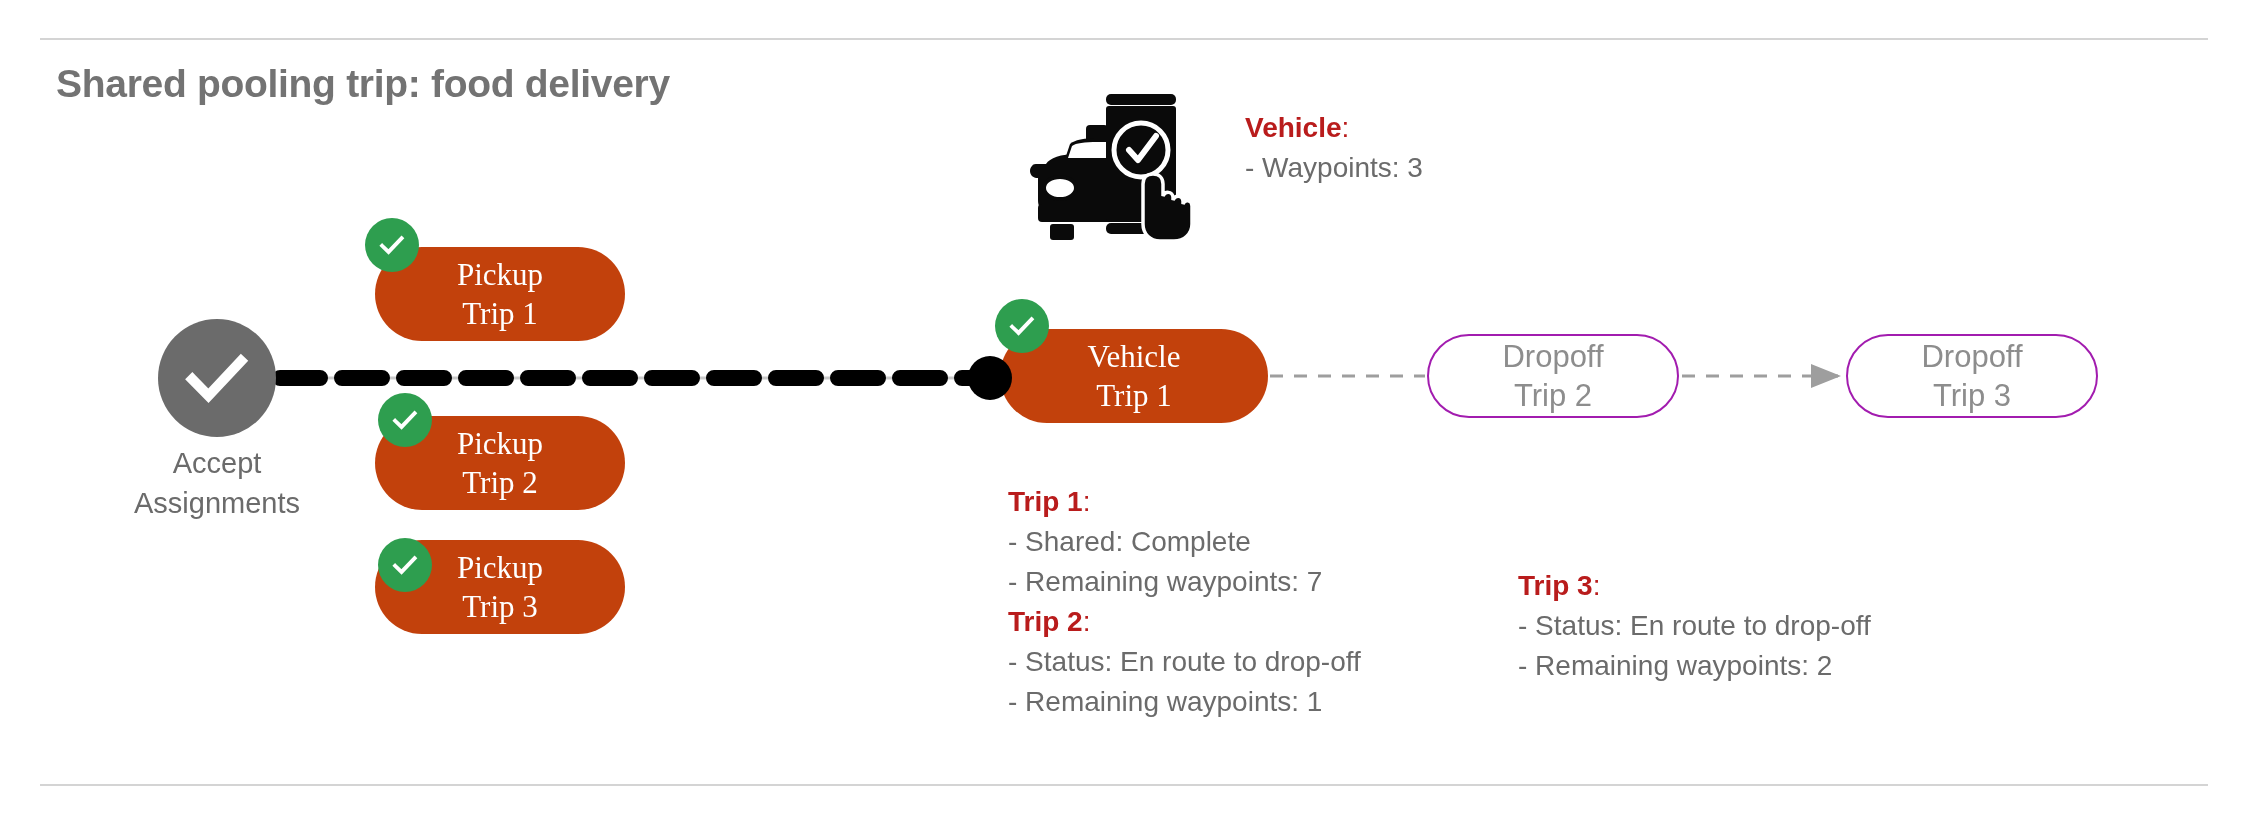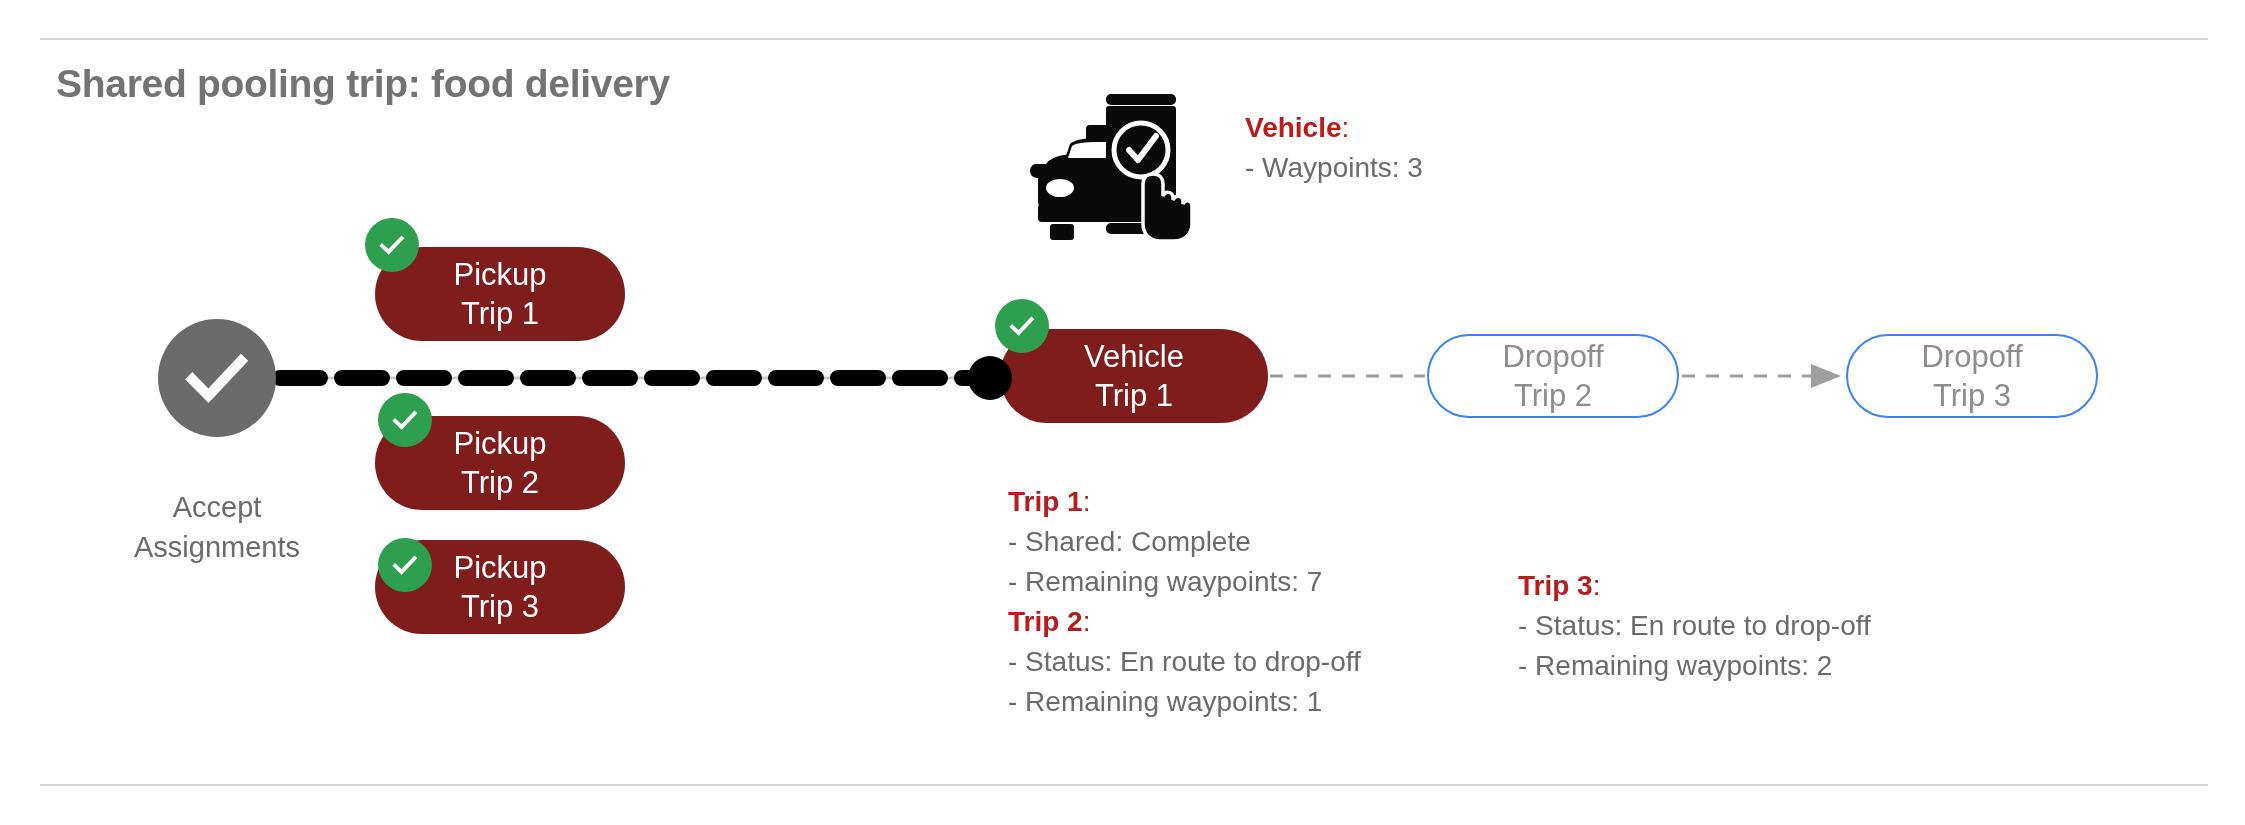--- a/index.html
+++ b/index.html
@@ -71,42 +71,42 @@
   }
   .accept-label {
     position: absolute;
     left: 58px;
     top: 443px;
     width: 318px;
     text-align: center;
     font-size: 29px;
     line-height: 40px;
     color: #6b6b6b;
-    margin-top: 44px;
   }
 
   
   .pill {
     position: absolute;
     width: 250px;
     height: 94px;
     border-radius: 47px;
     display: flex;
     flex-direction: column;
     align-items: center;
     justify-content: center;
     box-sizing: border-box;
   }
   .pill.orange {
-    background: #7f1d1d;
+    background: #c2410c;
     color: #ffffff;
+    font-family: Liberation Serif, serif;
   }
   .pill.ghost {
     background: #ffffff;
-    border: 2px solid #3b82f6;
+    border: 2px solid #a21caf;
     color: #8d8d8d;
   }
   .pill .ln {
     font-size: 31px;
     line-height: 39px;
     white-space: nowrap;
   }
 
   .pill-pickup1 { left: 375px; top: 247px; }
   .pill-pickup2 { left: 375px; top: 416px; }

